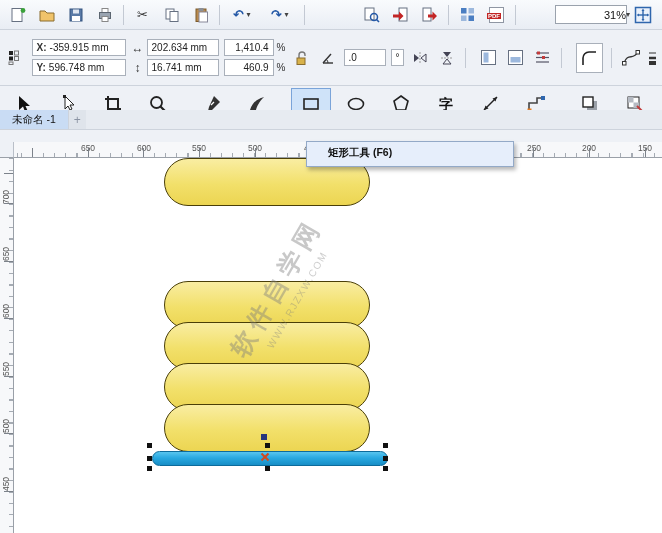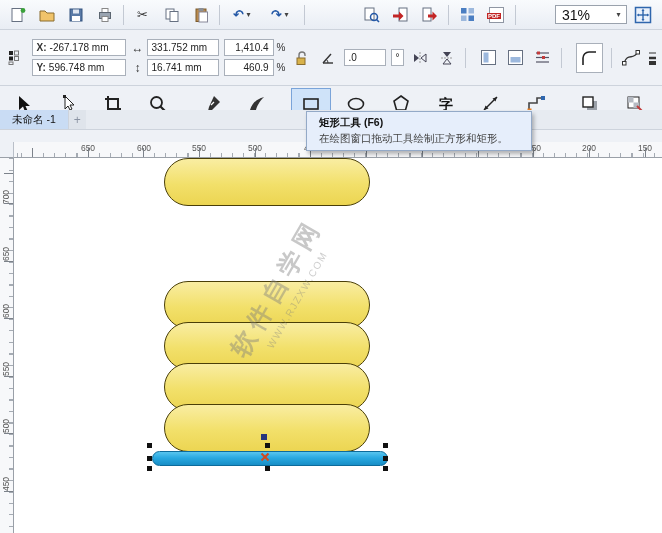--- a/index.html
+++ b/index.html
@@ -11,21 +11,21 @@
   .tb { width:27px; height:24px; display:flex; align-items:center; justify-content:center; position:relative; border-radius:2px; }
   .tb svg { display:block; }
   .glyph { font-size:13px; color:#333; line-height:1; }
   .blue { color:#2458a6; font-weight:bold; }
   .dd { font-size:8px; color:#444; width:9px; text-align:center; }
   .sep { width:1px; height:20px; background:#c3c9d3; margin:0 3px; }
 
   .pdficon { width:15px; height:16px; background:#fff; border:1px solid #8f96a3; position:relative; display:block; }
   .pdftxt { position:absolute; left:-3px; top:5px; background:#c22525; color:#fff; font-size:6px; font-weight:bold; padding:0 1px; }
   .zoomsel { width:72px; height:19px; background:#fff; border:1px solid #9aa2ad; display:flex; align-items:center; padding:0 3px 0 6px; margin-left:34px; }
-  .zoomval { flex:1; font-size:14px; color:#111; }
+  .zoomval { flex:1; font-size:11px; color:#111;margin-left:42px; }
 
   .propbar { top:30px; height:56px; background:#eef1f6; border-bottom:1px solid #cdd3dc; padding:0 5px; gap:5px; }
   .stack2 { display:flex; flex-direction:column; gap:3px; }
   .hrow { display:flex; align-items:center; gap:2px; }
   .fld { display:flex; align-items:center; background:#fff; border:1px solid #a9b0ba; height:17px; padding:0 4px; font-size:10px; gap:3px; white-space:nowrap; }
   .fld.xy { width:94px; }
   .fld.sz { width:72px; }
   .fld.sc { width:50px; justify-content:flex-end;align-items:center; }
   .fld.ang { width:46px; }
   .flbl { font-weight:bold; color:#333; }
@@ -71,22 +71,22 @@
   .h { position:absolute; width:5px; height:5px; background:#111; z-index:8; }
   .xmark { position:absolute; left:246px; top:294px; width:10px; height:10px; z-index:9; }
   .xmark::before,.xmark::after { content:""; position:absolute; left:4px; top:0; width:2px; height:10px; background:#cf4a21; }
   .xmark::before { transform:rotate(45deg); } .xmark::after { transform:rotate(-45deg); }
   .nodesq { position:absolute; left:247px; top:276px; width:6px; height:6px; background:#27357d; z-index:9; }
   .wm { position:absolute; left:148px; top:58px; width:240px; height:150px; display:flex; flex-direction:column; align-items:center; justify-content:center;
     transform:rotate(-60deg); pointer-events:none; z-index:7; }
   .wm1 { font-size:25px; font-weight:bold; letter-spacing:6px; color:rgba(125,125,125,.42); white-space:nowrap; }
   .wm2 { font-size:10px; letter-spacing:1.5px; color:rgba(125,125,125,.38); white-space:nowrap; margin-top:2px; }
 
-  .tooltip { position:absolute; left:306px; top:111px; width:226px; background:var(--tooltip-bg,#e6eefb); border:1px solid #93a9c7;
-    box-shadow:2px 3px 4px rgba(0,0,0,.28); padding:4px 12px; z-index:60; }
+  .tooltip { position:absolute; left:306px; top:141px; width:208px; background:var(--tooltip-bg,#e6eefb); border:1px solid #93a9c7;
+    box-shadow:2px 3px 4px rgba(0,0,0,.28); padding:4px 21px; z-index:60; }
   .tt { font-weight:bold; font-size:10.5px; color:#111; margin-bottom:2px; }
   .ttb { font-size:10.5px; color:#444; }
 </style>
 </head>
 <body>
 
 <div class="app">
 
   <div class="row toolbar">
     <span class="tb">
@@ -198,32 +198,32 @@
           <rect x="1" y="1" width="4" height="4" fill="#222"></rect>
           <rect x="6.5" y="1" width="4" height="4" fill="none" stroke="#777"></rect>
           <rect x="1" y="6.5" width="4" height="4" fill="#222"></rect>
           <rect x="6.5" y="6.5" width="4" height="4" fill="none" stroke="#777"></rect>
           <rect x="1" y="12" width="4" height="2.5" fill="none" stroke="#777"></rect>
         </svg>
       </span>
     <div class="stack2">
       <div class="fld xy">
           <span class="flbl">X:</span>
-          <span>-267.178 mm</span>
+          <span>-359.915 mm</span>
         </div>
       <div class="fld xy">
           <span class="flbl">Y:</span>
           <span>596.748 mm</span>
         </div>
     </div>
     <div class="stack2">
       <div class="hrow">
           <span class="iconlbl">↔</span>
           <div class="fld sz">
-            <span>331.752 mm</span>
+            <span>202.634 mm</span>
           </div>
         </div>
       <div class="hrow">
           <span class="iconlbl">↕</span>
           <div class="fld sz">
             <span>16.741 mm</span>
           </div>
         </div>
     </div>
     <div class="stack2">
@@ -461,16 +461,15 @@
     <div class="h" style="left:369px;top:285px"></div>
     <div class="h" style="left:133px;top:298px"></div>
     <div class="h" style="left:369px;top:298px"></div>
     <div class="h" style="left:133px;top:308px"></div>
     <div class="h" style="left:251px;top:308px"></div>
     <div class="h" style="left:369px;top:308px"></div>
   </div>
 
   <div class="tooltip">
     <div class="tt">矩形工具 (F6)</div>
-    <div class="ttb">在绘图窗口拖动工具绘制正方形和矩形。</div>
   </div>
 
 </div>
 
 </body></html>

